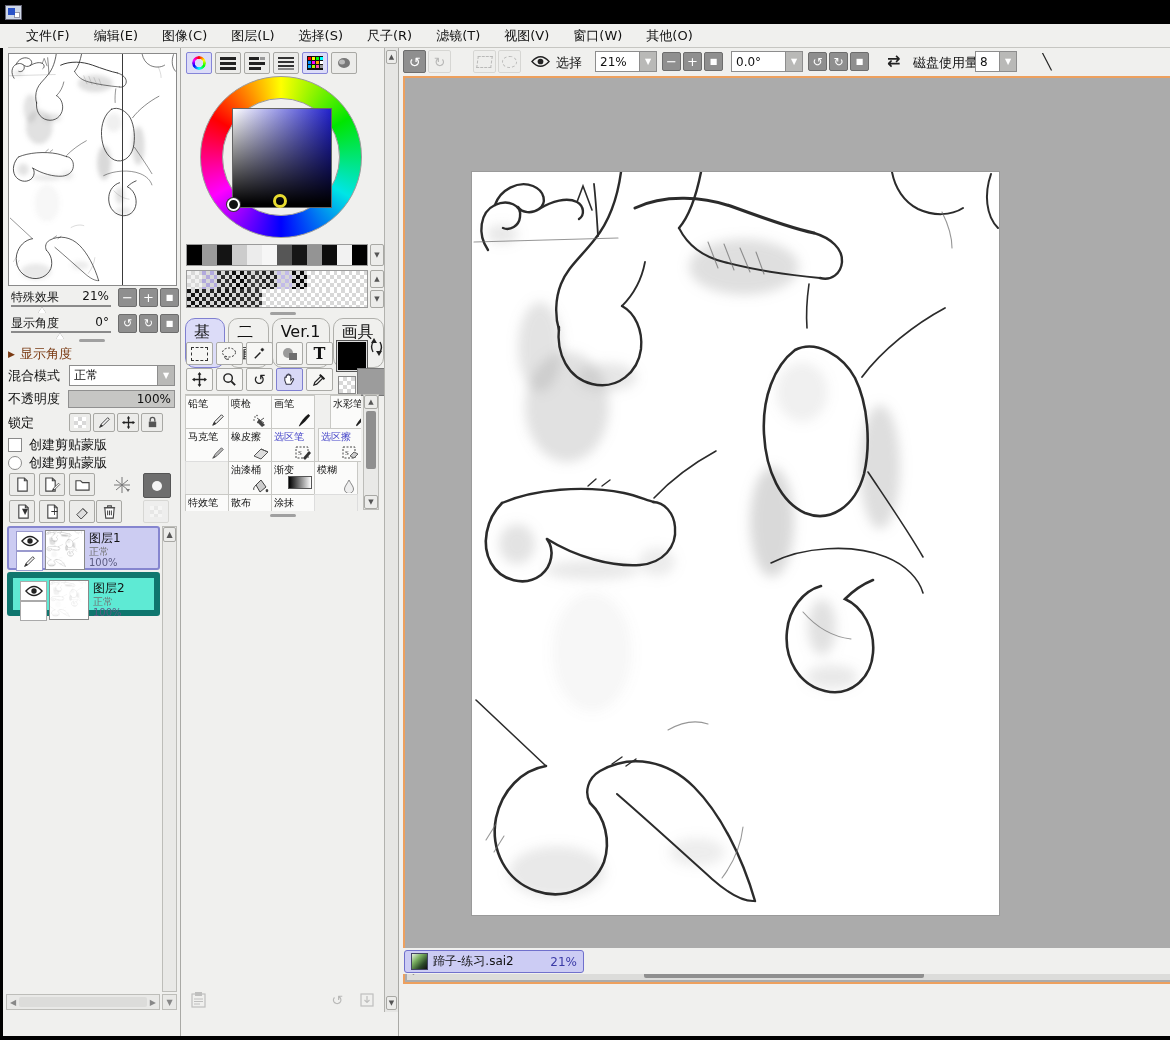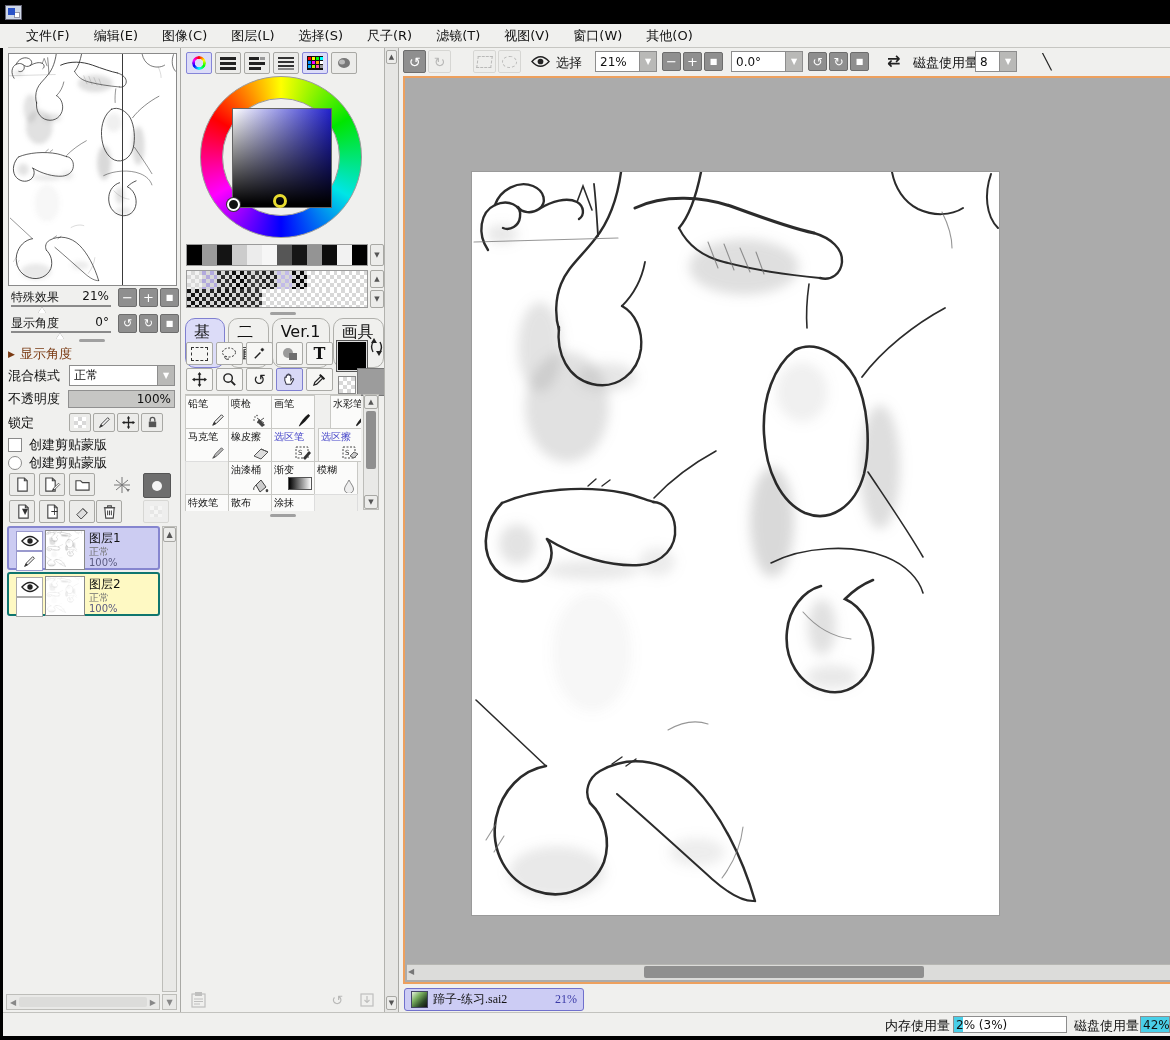--- a/index.html
+++ b/index.html
@@ -43,21 +43,21 @@
   .srow .mark{position:absolute;top:19px;width:0;height:0;border-left:4px solid transparent;border-right:4px solid transparent;border-bottom:6px solid #fff;filter:drop-shadow(0 0 .5px #555);}
   .srow .b{position:absolute;top:0;width:19px;height:19px;}
   .fx-head{position:absolute;left:5px;font-size:13px;color:#7a3a12;display:flex;gap:5px;align-items:center;}
   .lp-row{position:absolute;left:5px;width:167px;display:flex;align-items:center;font-size:13px;}
   .opac-bar{position:relative;width:108px;height:18px;border:1px solid #909090;background:#c6c6c4;box-sizing:border-box;}
   .opac-bar span{position:absolute;right:3px;top:1px;font-size:12px;}
   .lockbtn{width:22px;height:19px;margin-right:2px;}
   .chk{width:14px;height:14px;border:1px solid #8a8a8a;background:#fff;margin-right:7px;box-sizing:border-box;}
   .rad{width:14px;height:14px;border:1px solid #8a8a8a;background:#fff;border-radius:50%;margin-right:7px;box-sizing:border-box;}
   .ltb{position:absolute;width:26px;height:23px;}
-  .layeritem{position:absolute;left:4px;width:153px;height:44px;background:#fef9c3;border:2px solid #0f766e;border-radius:3px;box-sizing:border-box;}
+  .layeritem{position:absolute;left:4px;width:153px;height:44px;background:#5eead4;border:6px solid #0f766e;border-radius:3px;box-sizing:border-box;}
   .layeritem.sel{background:#ccccf2;border:2px solid #8585cf;}
   .eyebox{position:absolute;left:7px;top:3px;width:25px;height:18px;background:#fff;border:1px solid #9a9ace;display:flex;align-items:center;justify-content:center;}
   .penbox{position:absolute;left:7px;top:23px;width:25px;height:18px;background:#fff;border:1px solid #9a9ace;display:flex;align-items:center;justify-content:center;}
   .thumbbox{position:absolute;left:36px;top:2px;width:38px;height:38px;background:#fff;border:1px solid #8a8a8a;overflow:hidden;}
   .lname{position:absolute;left:80px;top:2px;font-size:12px;}
   .lmode{position:absolute;left:80px;top:17px;font-size:10px;color:#707070;}
   .lopa{position:absolute;left:80px;top:29px;font-size:10px;color:#5b5b82;}
   .vscroll{position:absolute;background:#e9e9e7;border:1px solid #bdbdb9;box-sizing:border-box;}
   
   .midcol{position:absolute;left:181px;top:48px;width:203px;bottom:0;background:#f0f0ee;}
@@ -73,34 +73,34 @@
   .swrow{position:absolute;left:5px;width:182px;border:1px solid #9a9a9a;display:flex;background:#fff;box-sizing:border-box;}
   .swrow .c{width:15px;height:20px;flex:0 0 auto;}
   .palgrid{position:absolute;left:5px;width:182px;border:1px solid #9a9a9a;display:flex;flex-wrap:wrap;box-sizing:border-box;}
   .palgrid .c{width:15px;height:18px;flex:0 0 auto;}
   .tabs{position:absolute;left:4px;display:flex;gap:3px;}
   .tab{padding:3px 8px;border:1px solid #b0b0ac;border-radius:10px;background:#f0f0ee;font-size:16px;}
   .tab.on{background:#dcdcf8;border-color:#8080d0;}
   .toolbtn{position:absolute;width:27px;height:23px;background:#f6f6f4;border:1px solid #aaaaa6;border-radius:2px;
     display:flex;align-items:center;justify-content:center;box-sizing:border-box;}
   .toolbtn.on{background:#d8d8f6;border-color:#8080d0;}
-  .brushgrid{position:absolute;left:4px;top:346px;width:176px;height:116px;overflow:hidden;border-top:1px solid #c4c4c0;}
+  .brushgrid{position:absolute;left:4px;top:346px;width:176px;height:116px;overflow:hidden;border-top:1px solid #c4c4c0;font-family:Liberation Serif, serif;}
   .bcell{position:absolute;width:44px;height:34px;border:1px solid #c9c9c5;background:#fbfbfa;box-sizing:border-box;}
   .bcell .bl{position:absolute;left:2px;top:1px;font-size:10px;white-space:nowrap;}
   .bcell .bi{position:absolute;right:2px;bottom:1px;}
   .bcell.blue .bl{color:#4343c8;}
   .midscroll{position:absolute;left:384px;top:48px;width:14px;bottom:28px;background:#e6e6e4;border-left:1px solid #b2b2ae;box-sizing:border-box;}
   
   .canvascol{position:absolute;left:399px;top:48px;right:0;bottom:0;}
   .ctoolbar{position:absolute;left:0;top:0;right:0;height:28px;background:#f0f0ee;}
   .cframe{position:absolute;left:4px;top:28px;right:0;height:908px;border:2px solid #eda05e;border-right:none;background:#ababab;box-sizing:border-box;overflow:hidden;}
   .paper{position:absolute;left:66px;top:93px;width:529px;height:745px;background:#fff;border:1px solid #9a9a9a;box-sizing:border-box;}
   .hscroll{position:absolute;left:2px;right:0;bottom:2px;height:15px;background:#dcdcda;border-top:1px solid #b6b6b2;}
   .hthumb{position:absolute;top:1px;height:12px;background:#8f8f8f;border-radius:2px;}
-  .tabbar{position:absolute;left:0;right:0;top:938px;height:26px;background:#f0f0ee;font-family:Liberation Serif, serif;}
+  .tabbar{position:absolute;left:0;right:0;top:900px;height:26px;background:#f0f0ee;}
   .doctab{position:absolute;left:5px;top:2px;width:180px;height:23px;background:#ccccf4;border:1px solid #7070cc;border-radius:3px;
     display:flex;align-items:center;gap:5px;padding:0 6px;box-sizing:border-box;font-size:12px;}
   .docicon{width:15px;height:15px;border:1px solid #446;background:linear-gradient(135deg,#e8f2e0 0%,#7ab060 35%,#2c4a28 70%,#111 100%);flex:0 0 auto;}
   .doczoom{margin-left:auto;color:#3a3aa6;}
   
   .statusbar{position:absolute;left:0;right:0;top:1012px;height:24px;background:#f0f0ee;border-top:1px solid #c2c2be;}
   .statusbar .lab{position:absolute;top:4px;font-size:13px;}
   .meter{position:absolute;top:3px;height:17px;background:#fff;border:1px solid #8d8d8d;box-sizing:border-box;overflow:hidden;}
   .meter .fill{position:absolute;left:0;top:0;bottom:0;background:#49cfe8;}
   .meter .txt{position:absolute;left:2px;top:1px;font-size:12px;white-space:nowrap;}
@@ -797,28 +797,16 @@
 
     <div class="tabbar">
       <div class="doctab">
         <span class="docicon"></span>
         <span>蹄子-练习.sai2</span>
         <span class="doczoom">21%</span>
       </div>
     </div>
   </div>
 
-  <div class="statusbar">
-    <span class="lab" style="left:885px">内存使用量</span>
-    <div class="meter" style="left:953px;width:114px">
-      <span class="fill" style="width:9px"></span>
-      <span class="txt">2% (3%)</span>
-    </div>
-    <span class="lab" style="left:1074px">磁盘使用量</span>
-    <div class="meter" style="left:1140px;width:30px">
-      <span class="fill" style="width:100%"></span>
-      <span class="txt">42%</span>
-    </div>
-  </div>
 
   <div class="blackedge-b"></div>
   <div class="blackedge-l"></div>
 </div>
 
 </body></html>

